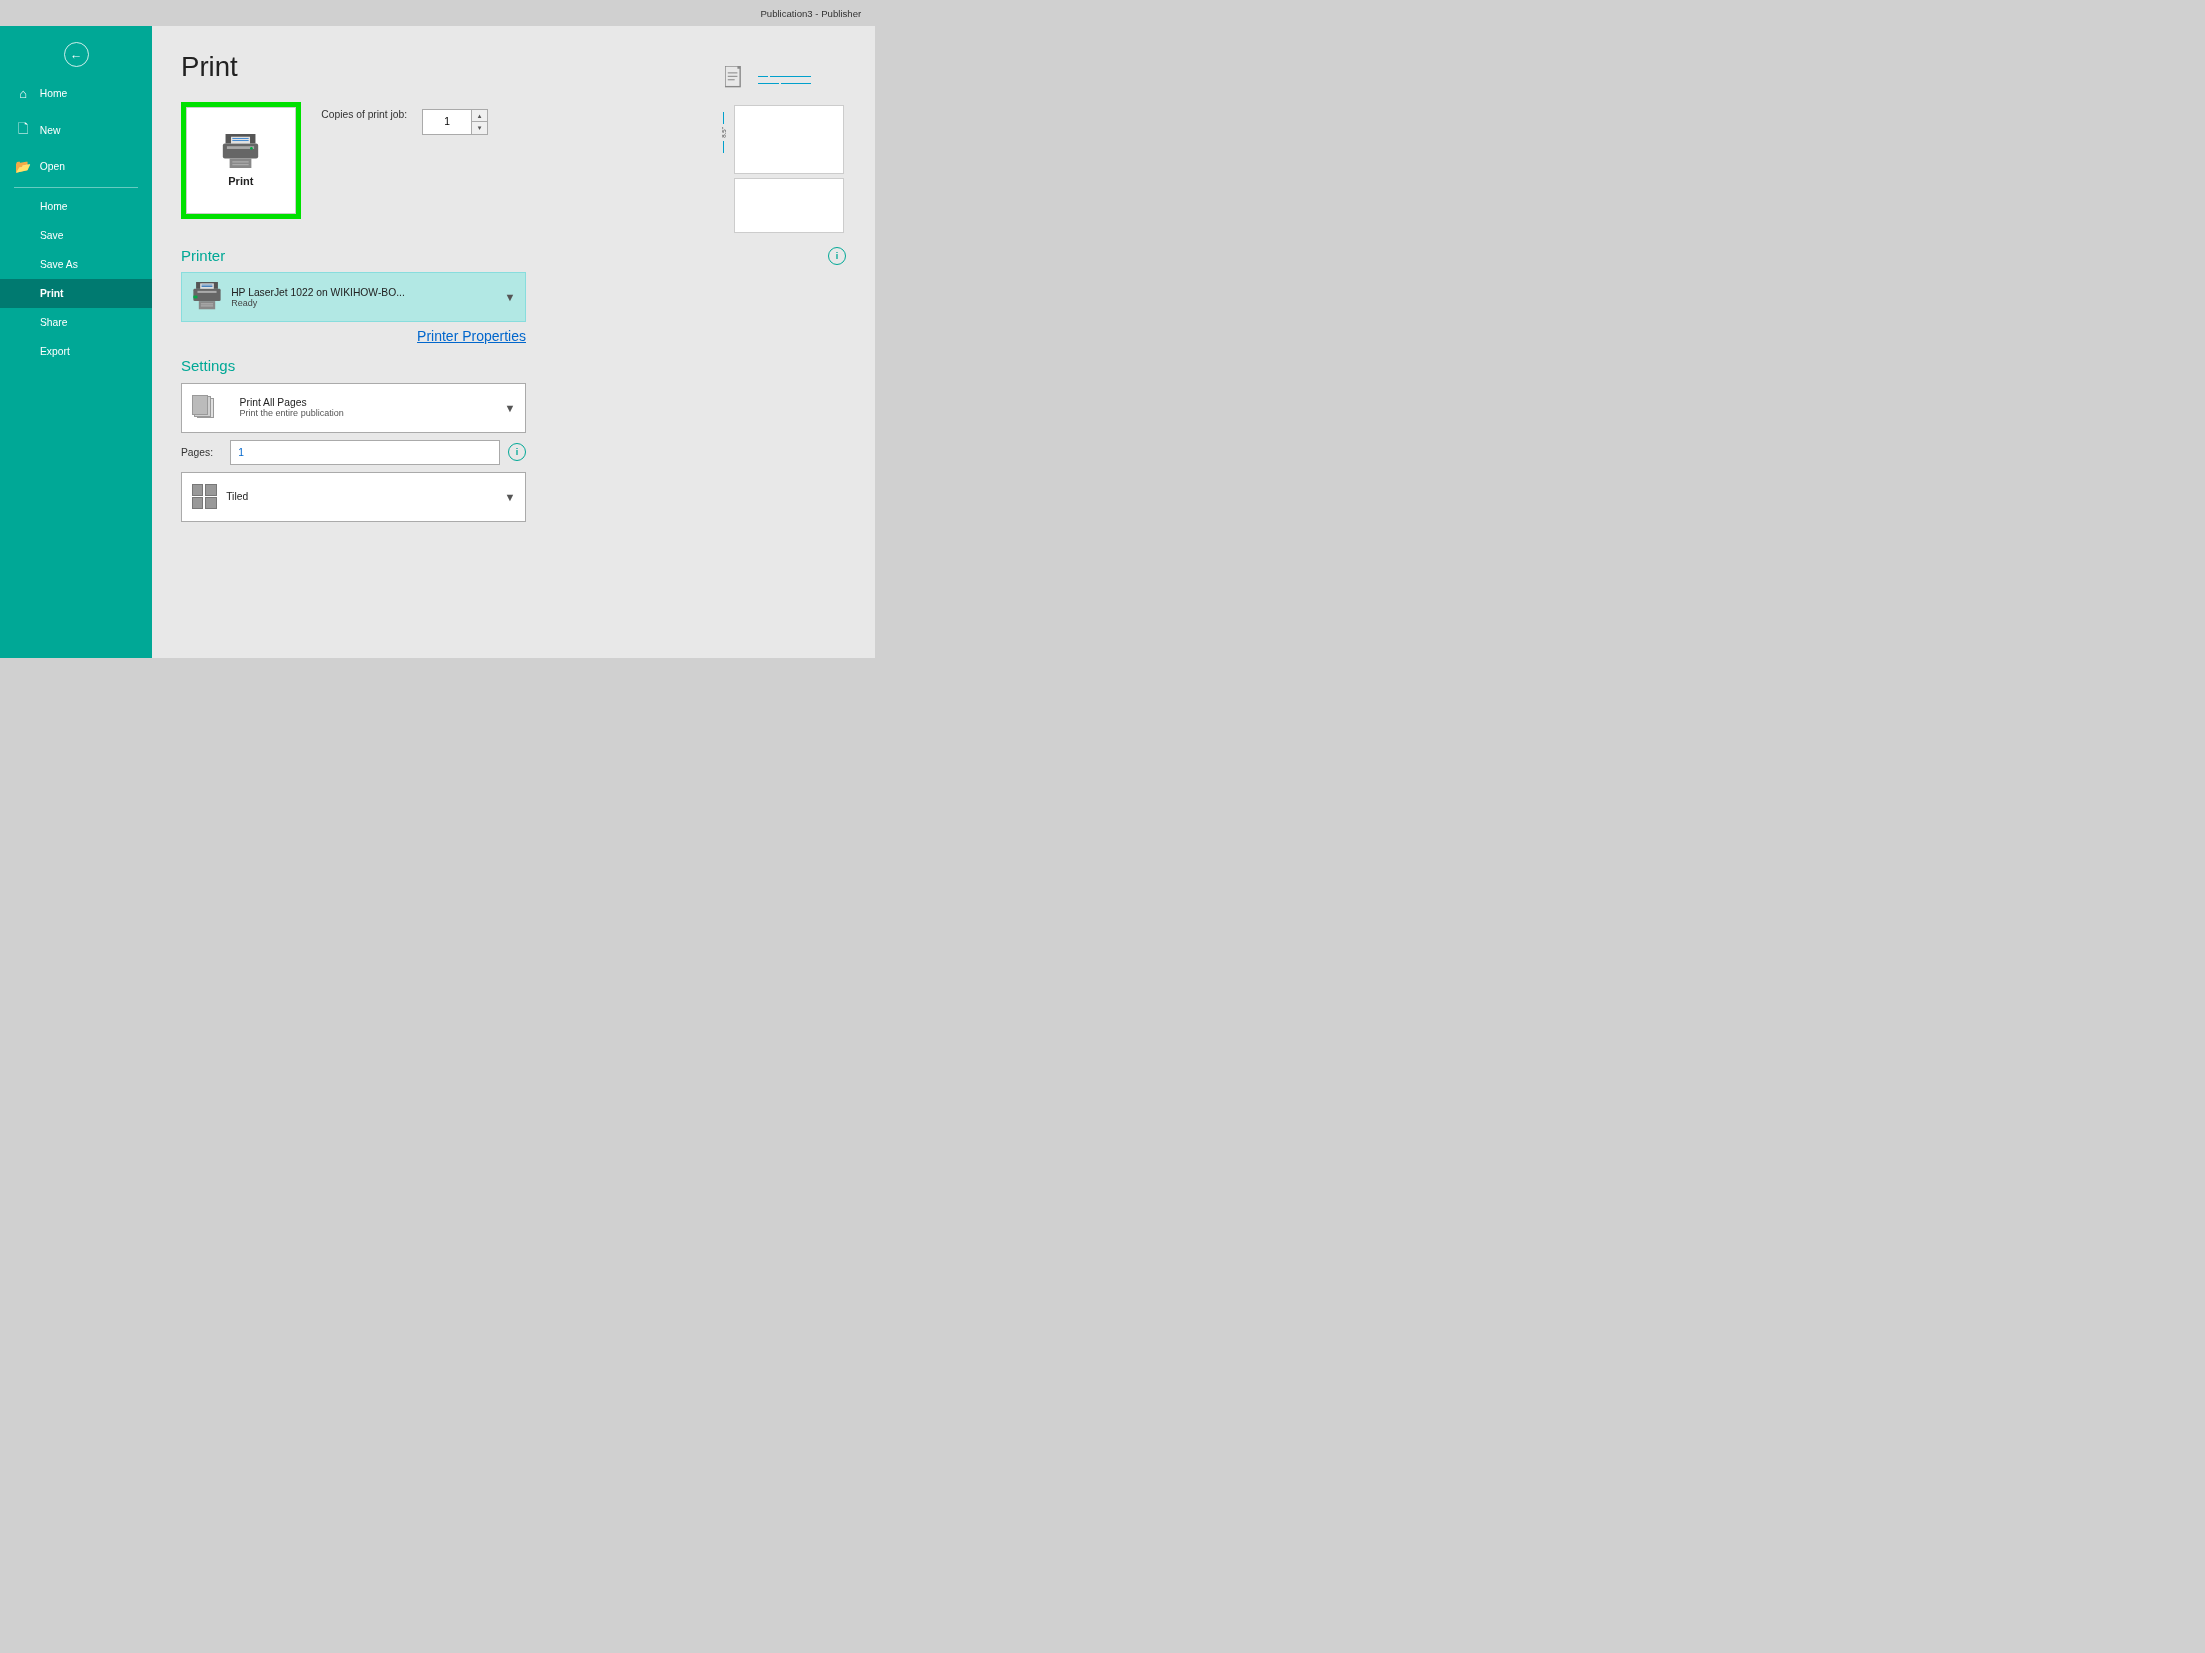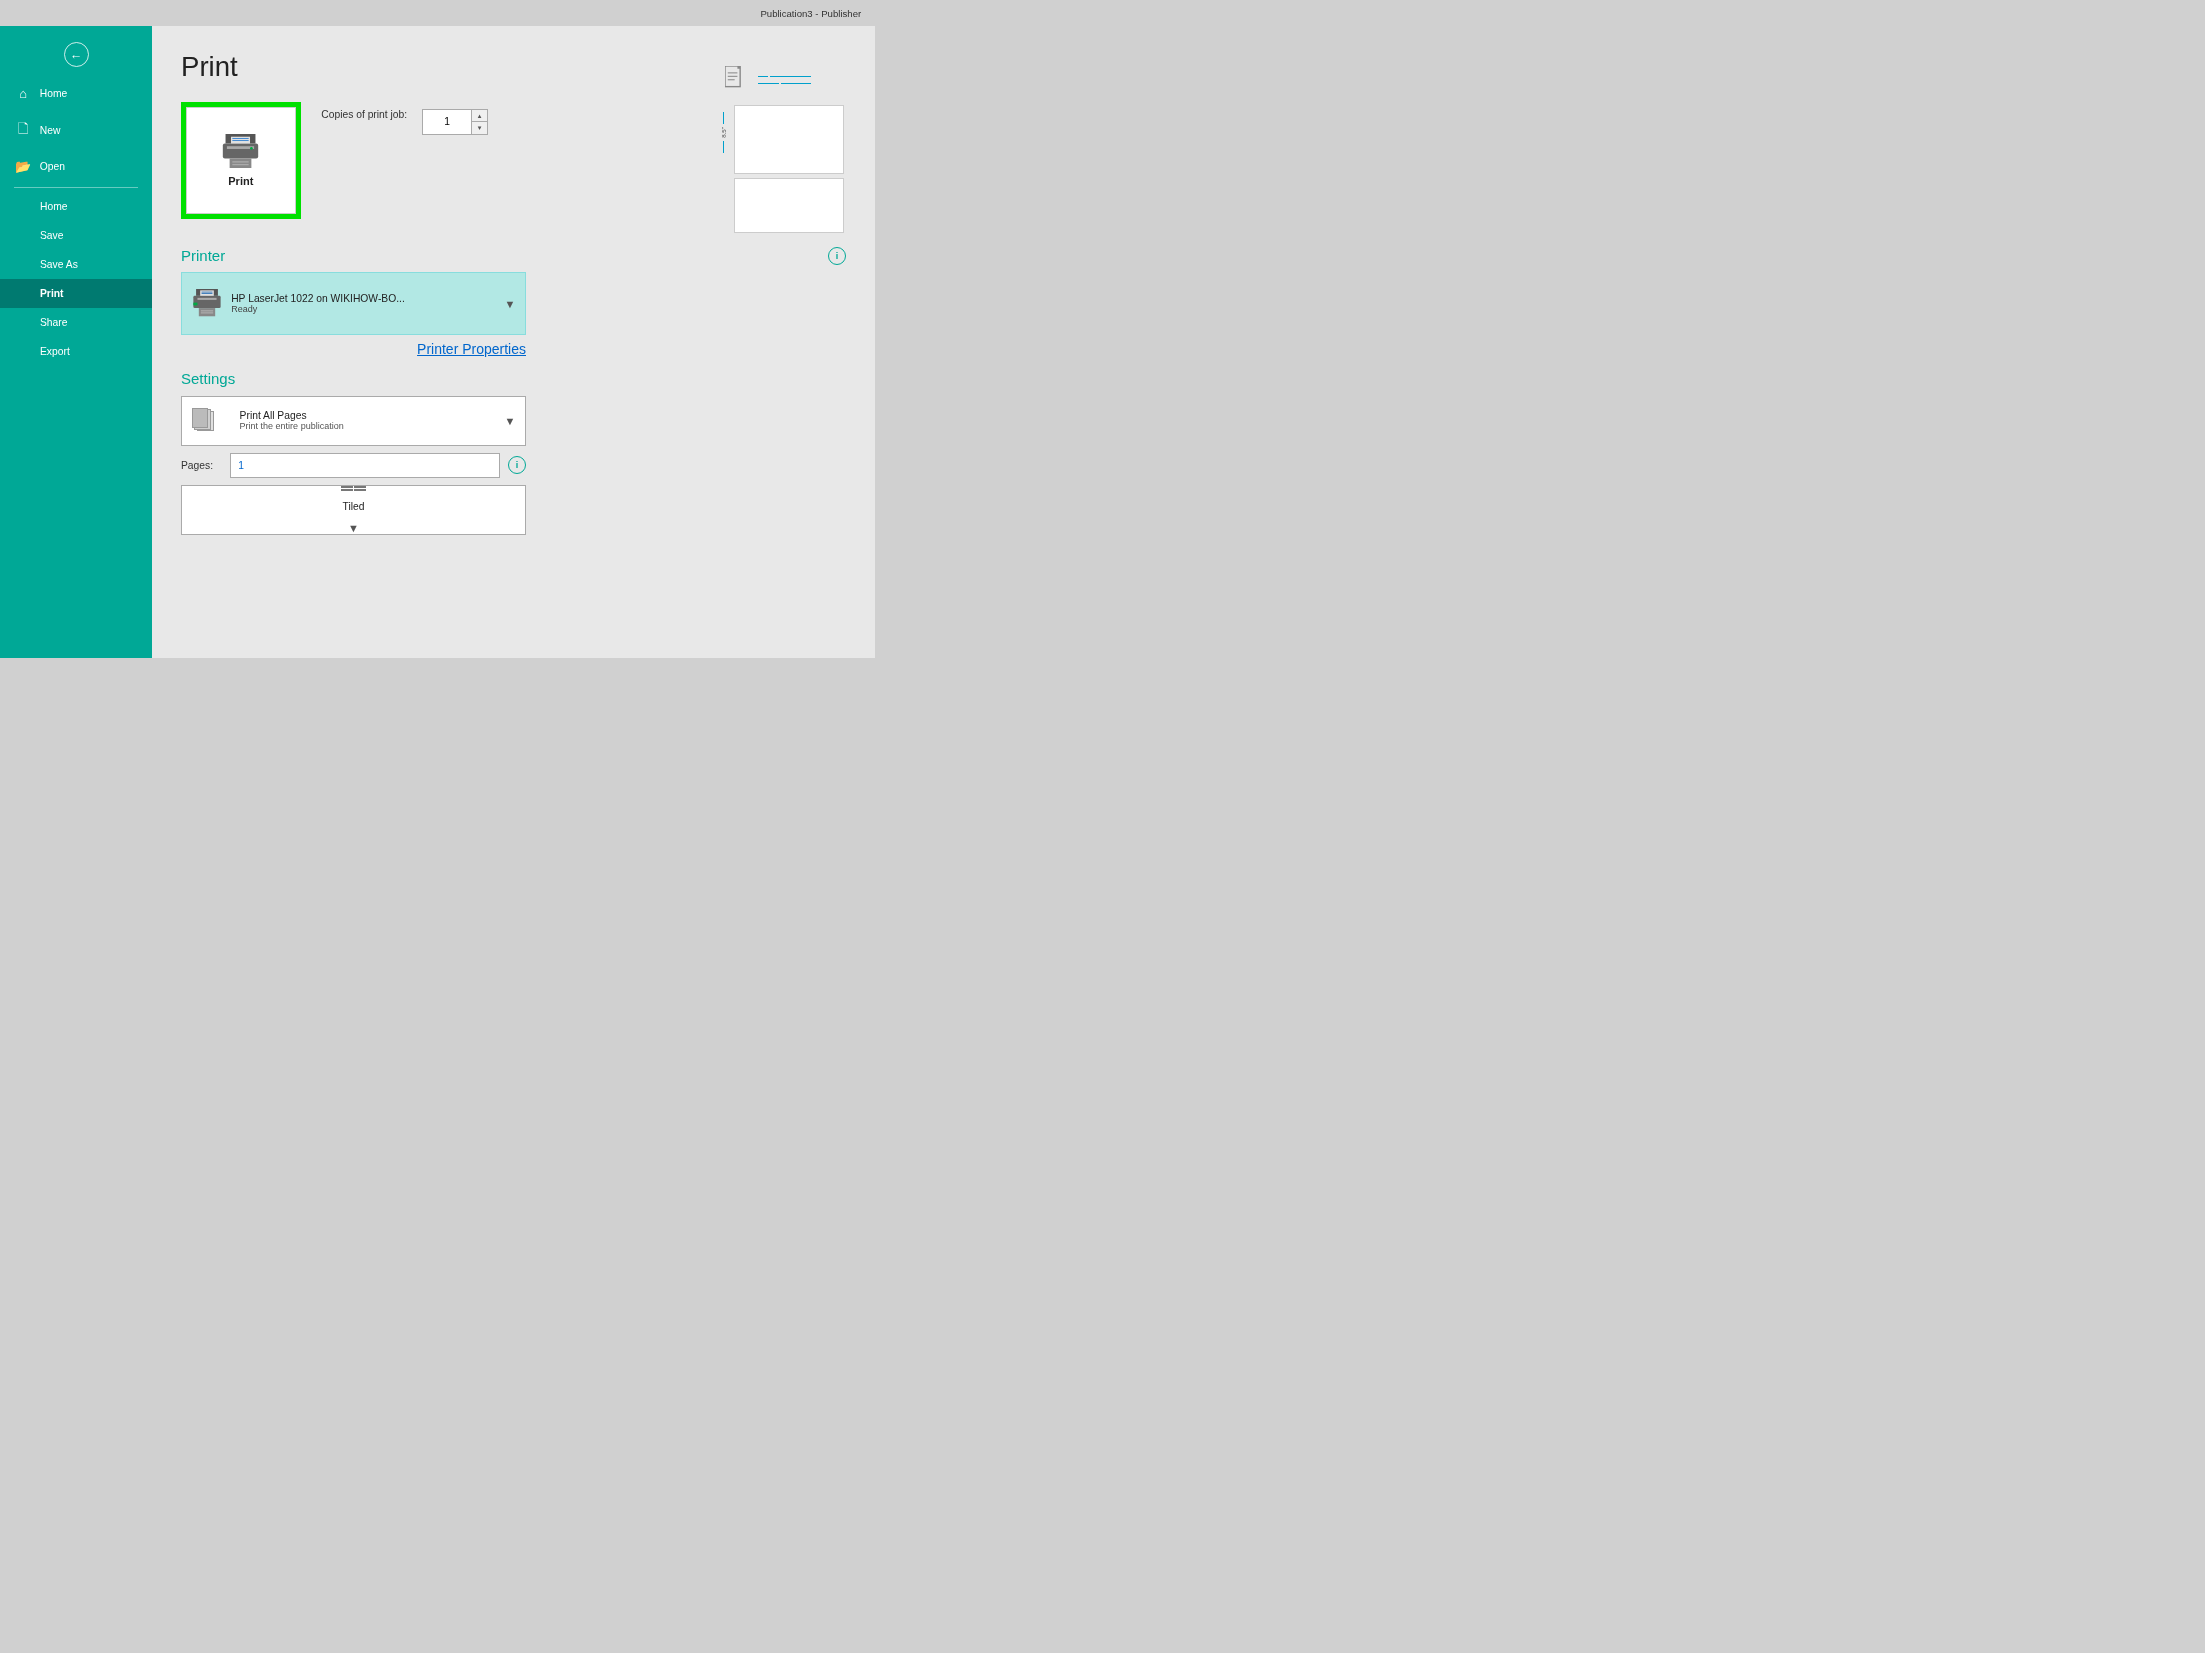--- a/index.html
+++ b/index.html
@@ -227,21 +227,21 @@
       align-items: center;
       justify-content: center;
       color: #00a896;
       font-size: 9px;
       font-weight: 700;
       cursor: pointer;
     }
 
     .printer-dropdown {
       width: 345px;
-      height: 63px;
+      height: 50px;
       background: #b2e8e4;
       border: 0.7px solid #8dd;
       display: flex;
       align-items: center;
       padding: 0 9.6px;
       gap: 9.6px;
       cursor: pointer;
       margin-bottom: 5.5px;
     }
 
@@ -356,21 +356,20 @@
     .tiled-dropdown {
       width: 345px;
       height: 50px;
       background: white;
       border: 0.7px solid #aaa;
       display: flex;
       align-items: center;
       padding: 0 9.6px;
       gap: 9.6px;
       cursor: pointer;
-      flex-direction: column;
     }
 
     
     .preview-area {
       position: absolute;
       right: 0;
       top: 26px;
       width: 193px;
       height: 100%;
       display: flex;

